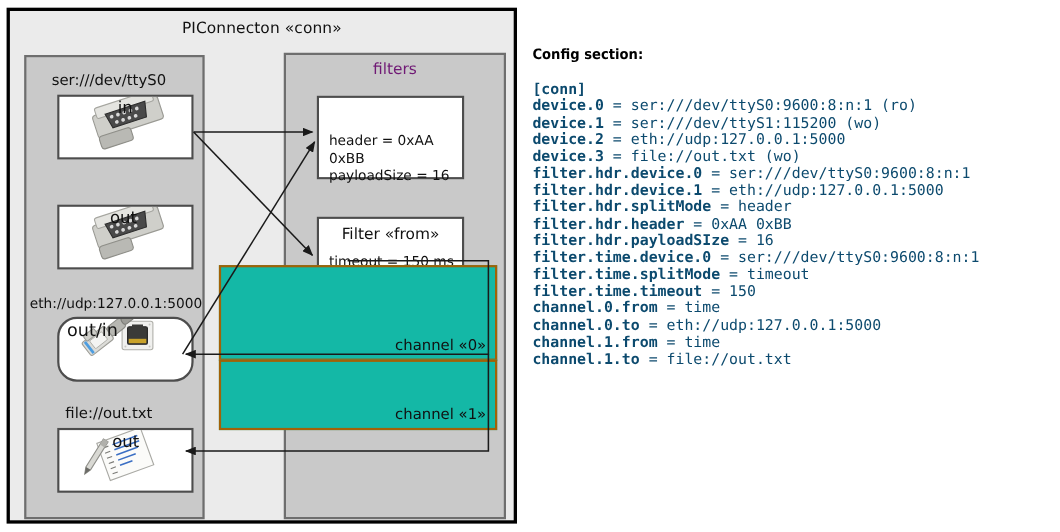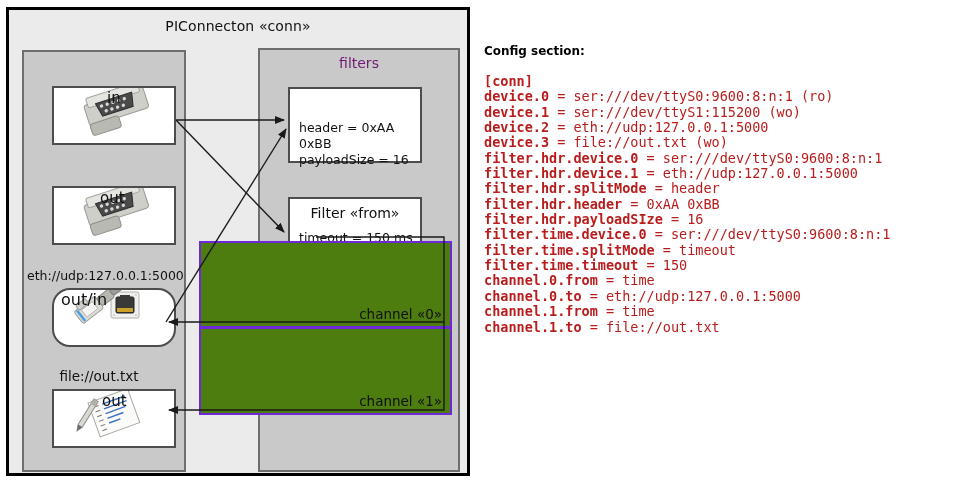--- a/index.html
+++ b/index.html
@@ -16,21 +16,21 @@
                font-size:14px;color:#111;letter-spacing:0.1px;}
 
   .group-box{position:absolute;background:#c9c9c9;
              border:2px solid #6e6e6e;box-sizing:border-box;}
   .group-title{position:absolute;left:0;top:5px;width:100%;text-align:center;
                font-size:14px;color:#701a75;}
 
   .devices-group{left:13px;top:40px;width:164px;height:422px;}
   .filters-group{left:249px;top:38px;width:202px;height:424px;}
 
-  .chan-box{position:absolute;background:#4d7c0f;border:2px solid #6d28d9;
+  .chan-box{position:absolute;background:#14b8a6;border:2px solid #a16207;
             box-sizing:border-box;text-align:right;}
   .chan-label{position:absolute;right:8px;bottom:4px;font-size:13.5px;color:#111;}
 
   
   .dev-label{position:absolute;text-align:center;font-size:13.5px;color:#111;
              width:150px;}
   .dev-card{position:absolute;width:124px;height:59px;background:#ffffff;
             border:2px solid #4d4d4d;box-sizing:border-box;overflow:hidden;}
   .dev-io{position:absolute;font-size:15px;color:#111;z-index:3;}
 
@@ -44,38 +44,39 @@
 
   
   #config{position:absolute;left:478px;top:0;width:486px;height:484px;
           background:#ffffff;margin-top:36px;}
   .config-heading{position:absolute;left:6px;top:7px;font-size:13px;
                   font-weight:bold;color:#000;
                   font-family:"DejaVu Sans","Liberation Sans",sans-serif;
                   transform:scaleX(0.92);transform-origin:left top;}
   .config-body{position:absolute;left:6px;top:38px;font-size:13.5px;
                font-family:"DejaVu Sans Mono","Liberation Mono",monospace;
-               line-height:15.35px;color:#b91c1c;white-space:pre;}
+               line-height:15.35px;color:#0c4a6e;white-space:pre;}
   .config-body .ln{display:block;height:15.35px;}
   .config-body .k{font-weight:bold;}
 
   svg.wires{position:absolute;left:0;top:0;width:478px;height:484px;
             pointer-events:none;overflow:visible;}
 </style>
 </head>
 <body>
 
 <div id="diagram">
 
   <div class="outer-box">
 
     <div class="outer-title">PIConnecton «conn»</div>
 
     <div class="group-box devices-group">
 
+      <div class="dev-label" style="left:0px;top:13px;">ser:///dev/ttyS0</div>
       <div class="dev-card" style="left:28px;top:34px;">
         <span class="dev-io" style="left:53px;top:1px;">in</span>
         <svg width="120" height="55" viewBox="0 0 120 55">
           <g transform="translate(27,10) rotate(-18)">
             <rect x="0" y="8" width="62" height="22" rx="3" fill="#cfcfca" stroke="#9a9a94" stroke-width="1"></rect>
             <rect x="4" y="2" width="54" height="10" rx="2" fill="#e4e4e0" stroke="#a6a6a0" stroke-width="1"></rect>
             <polygon points="12,10 50,10 47,24 15,24" fill="#4a4a4a" stroke="#2c2c2c" stroke-width="1"></polygon>
             <g fill="#d8d8d8">
               <circle cx="17" cy="14" r="1.7"></circle>
                 <circle cx="23" cy="14" r="1.7"></circle>
@@ -183,21 +184,21 @@
         <div class="filter-title">Filter «from»</div>
         <div class="filter-props">
           <div>timeout = 150 ms</div>
         </div>
       </div>
 
       <div class="chan-box" style="left:-61px;top:191px;width:253px;height:87px;">
         <span class="chan-label">channel «0»</span>
       </div>
 
-      <div class="chan-box" style="left:-61px;top:277px;width:253px;height:88px;">
+      <div class="chan-box" style="left:-61px;top:277px;width:253px;height:64px;">
         <span class="chan-label">channel «1»</span>
       </div>
     </div>
 
     <svg class="wires" style="left:-3px;top:-3px;">
       <defs>
         <marker id="ah" markerWidth="10" markerHeight="8" refX="9" refY="4" orient="auto" markerUnits="userSpaceOnUse">
           <path d="M0,0 L10,4 L0,8 z" fill="#1a1a1a"></path>
         </marker>
       </defs>

